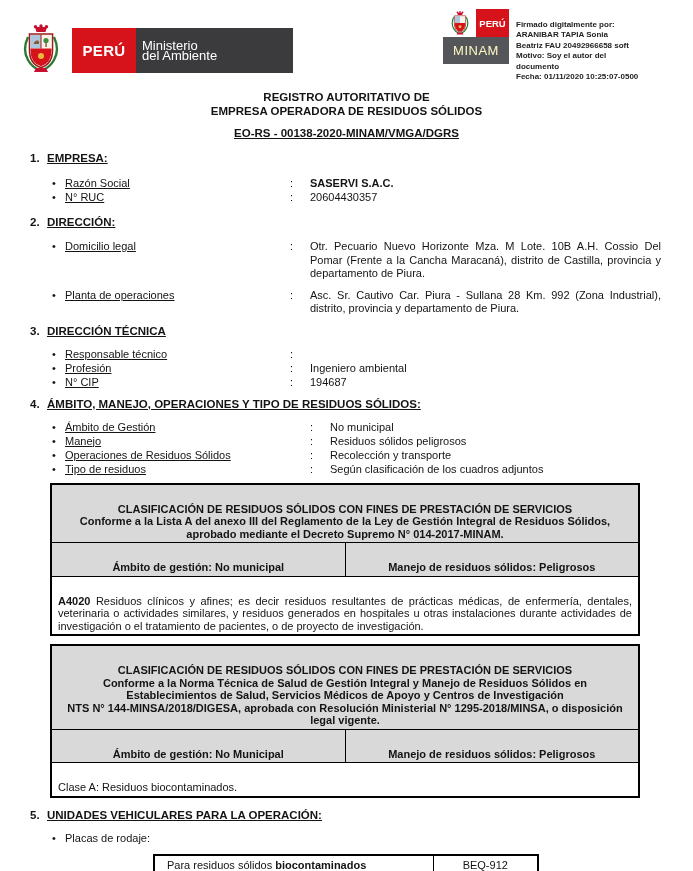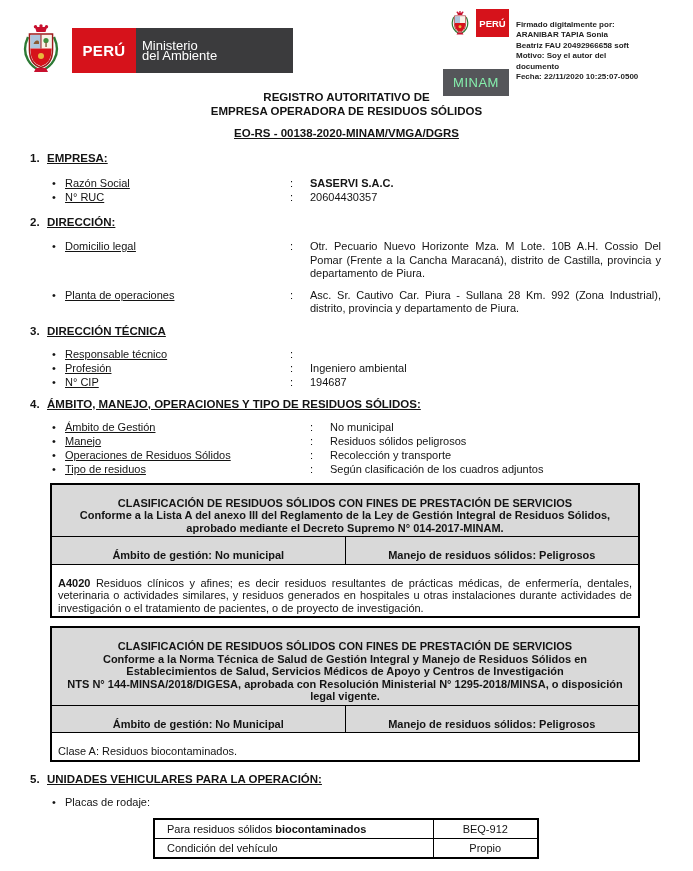--- a/index.html
+++ b/index.html
@@ -19,22 +19,22 @@
     font-size:15px; font-weight:bold; letter-spacing:.3px; }
   .ministry-box { position:absolute; left:136px; top:28px; width:157px; height:45px;
     background:#3b3b3d; color:#fff; font-size:13px; line-height:10px;
     display:flex; align-items:center; padding-left:6px; white-space:pre-line; }
 
   .sig-logo { position:absolute; left:443px; top:9px; width:66px; }
   .sig-logo-top { display:flex; height:28px; }
   .sig-coat { width:33px; background:#fff; display:flex; align-items:center; justify-content:center; }
   .sig-peru { width:33px; background:#d6121b; color:#fff; font-weight:bold; font-size:9.5px;
     display:flex; align-items:center; justify-content:center; }
-  .sig-minam { height:27px; background:#55565a; color:#86efac; font-size:13px; letter-spacing:.5px;
-    display:flex; align-items:center; justify-content:center;margin-top:32px; }
+  .sig-minam { height:27px; background:#55565a; color:#fef9c3; font-size:13px; letter-spacing:.5px;
+    display:flex; align-items:center; justify-content:center; }
   .sig-text { position:absolute; left:516px; top:20px; width:172px; font-size:8px;
     font-weight:bold; line-height:10.4px; color:#232323; }
 
   
   .content { padding-top:90px; }
   .title-block { text-align:center; font-weight:bold; font-size:11.5px; line-height:14px; }
   .doc-code { text-align:center; font-weight:bold; font-size:11.5px; margin-top:9px; line-height:13px;text-decoration:underline; }
 
   .sec { display:flex; font-weight:bold; font-size:11.5px; line-height:13px; margin-left:30px; }
   .sec .num { width:17px; flex:none; }
@@ -54,21 +54,21 @@
   .frow.gap-below { margin-bottom:8px; }
   .s4row .lbl { width:245px; }
 
   
   .doc-table { border-collapse:collapse; margin:0 0 0 50px; width:590px;
     border:2px solid #000; table-layout:fixed; }
   .doc-table td { border:1px solid #000; padding:1px 6px; line-height:12.5px; font-size:11px; vertical-align:top; }
   .doc-table .gray { background:#d9d9d9; }
   .doc-table .ctr { text-align:center; }
   .doc-table .col-l { width:44%; }
-  .doc-table td.tight { padding-top:12px; padding-bottom:2px; }
+  .doc-table td.tight { padding-top:18px; padding-bottom:2px; }
   .t1 { margin-top:7px; }
   .t2 { margin-top:8px; }
 
   
   .veh-table { border-collapse:collapse; margin:9px 0 0 153px; width:384px;
     border:2px solid #000; table-layout:fixed; }
   .veh-table td { border:1px solid #000; height:19px; line-height:18px; padding:0 12px; font-size:11px; }
   .veh-table .vl { width:279px; }
   .veh-table .vv { width:105px; text-align:center; }
 </style>
@@ -124,21 +124,21 @@
       <div class="sig-peru">PERÚ</div>
     </div>
     <div class="sig-minam">MINAM</div>
   </div>
   <div class="sig-text">
     <div>Firmado digitalmente por:</div>
     <div>ARANIBAR TAPIA Sonia</div>
     <div>Beatriz FAU 20492966658 soft</div>
     <div>Motivo: Soy el autor del</div>
     <div>documento</div>
-    <div>Fecha: 22/11/2020 10:25:07-0500</div>
+    <div>Fecha: 01/11/2020 10:25:07-0500</div>
   </div>
 
   <div class="content">
 
     <div class="title-block">
       <div>REGISTRO AUTORITATIVO DE</div>
       <div>EMPRESA OPERADORA DE RESIDUOS SÓLIDOS</div>
     </div>
     <div class="doc-code">EO-RS -  00138-2020-MINAM/VMGA/DGRS</div>
 

